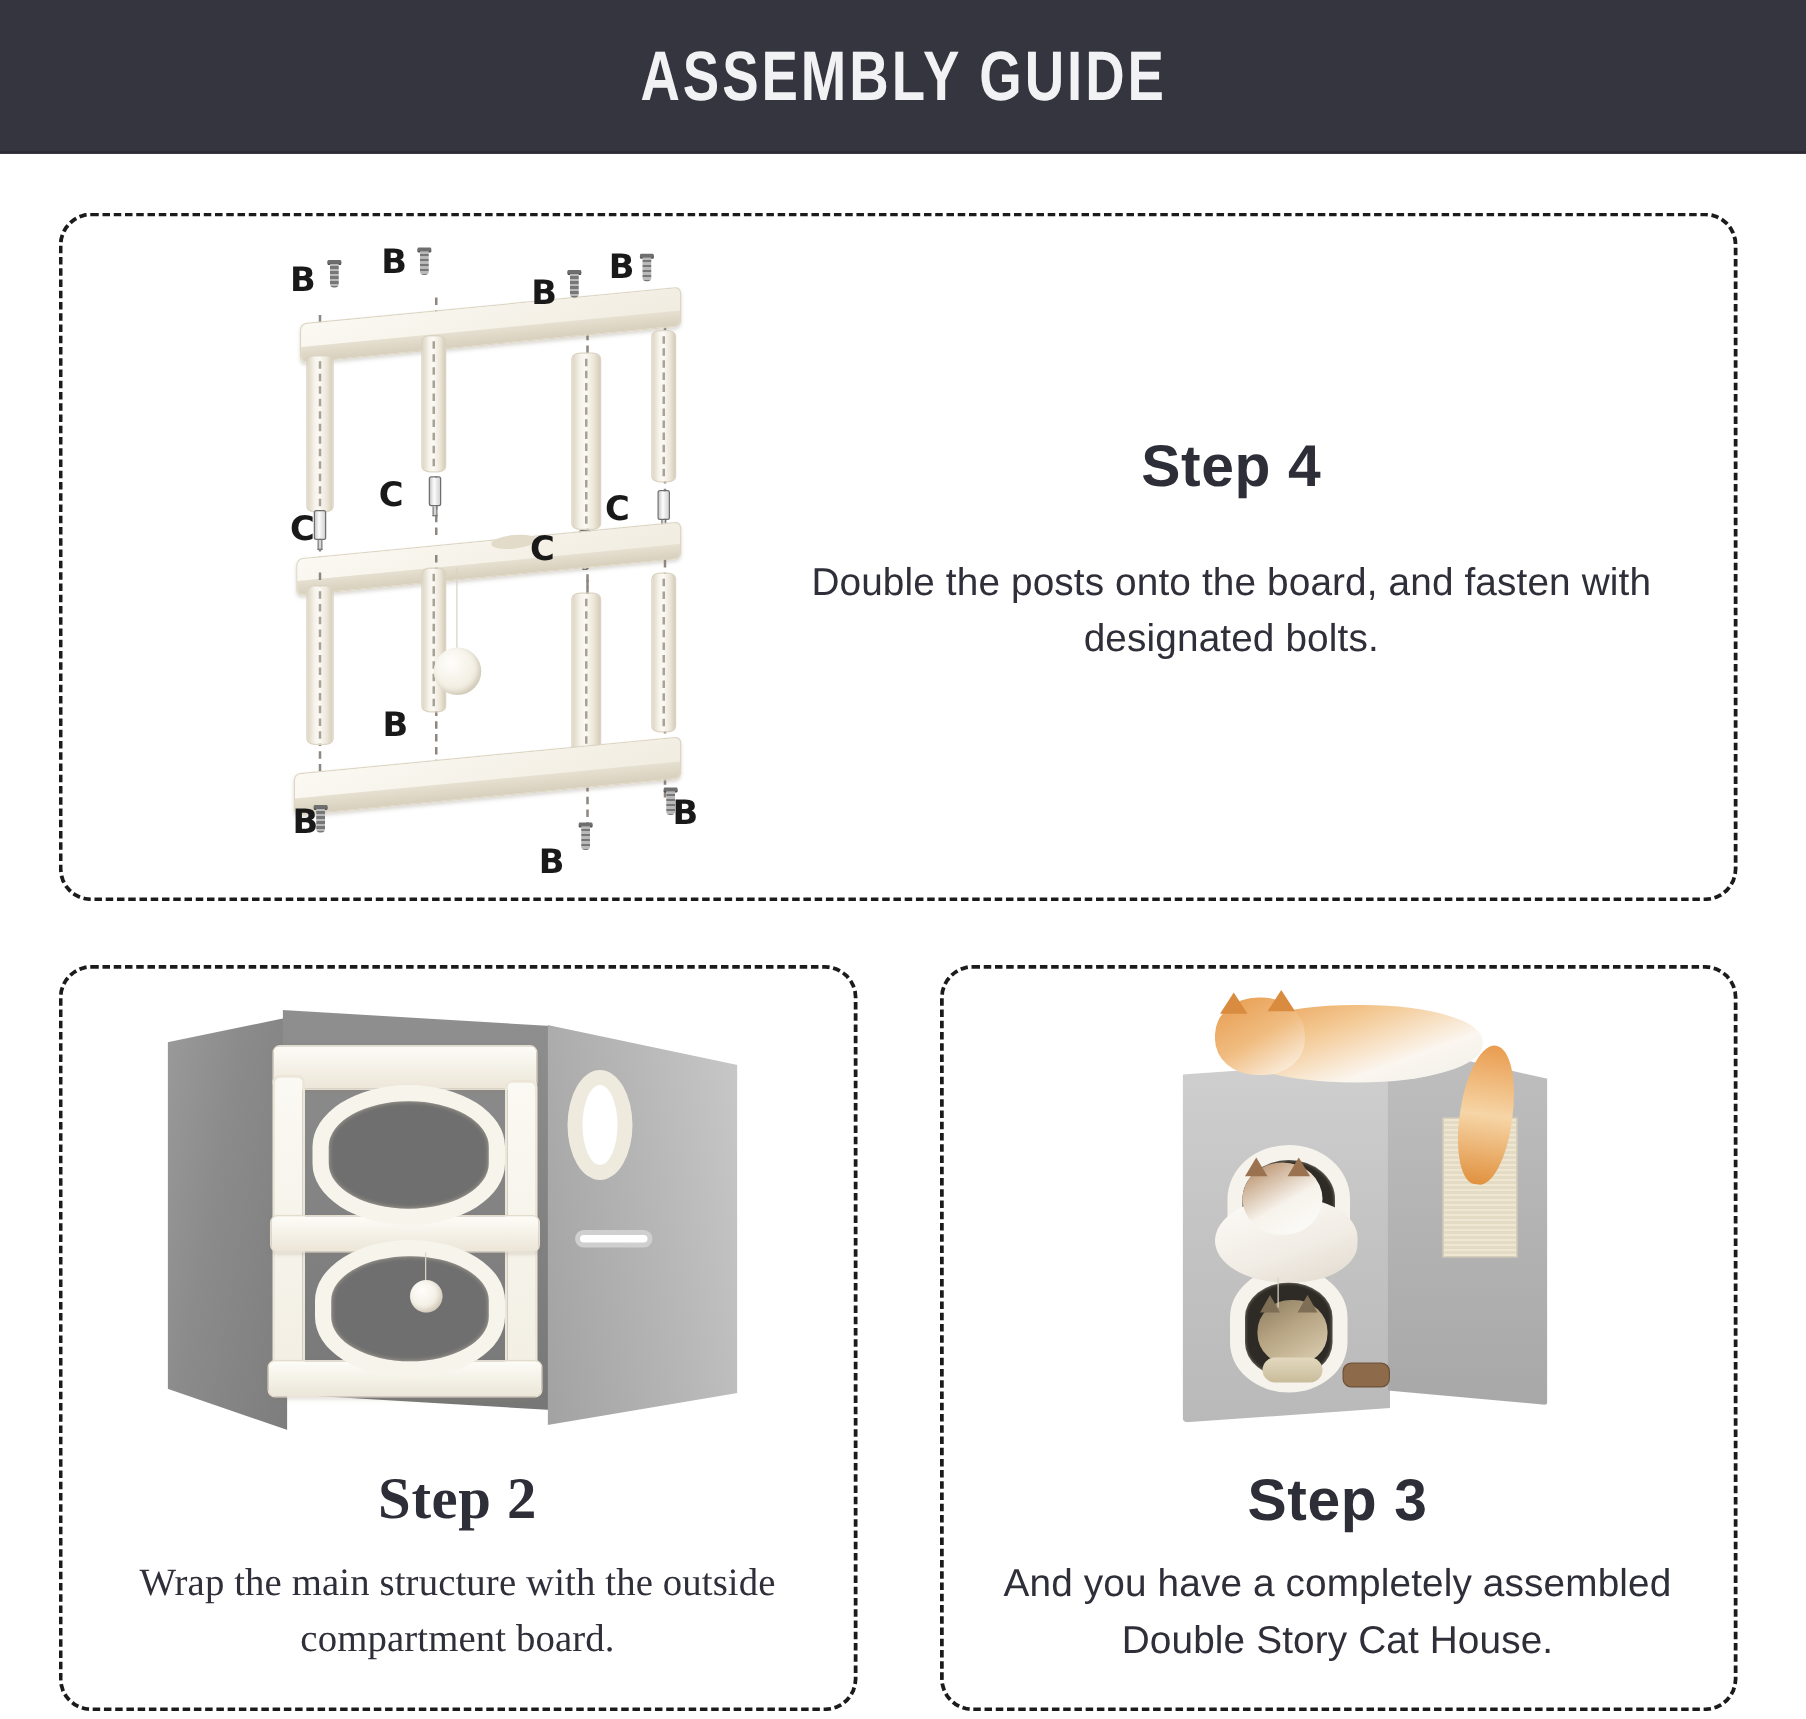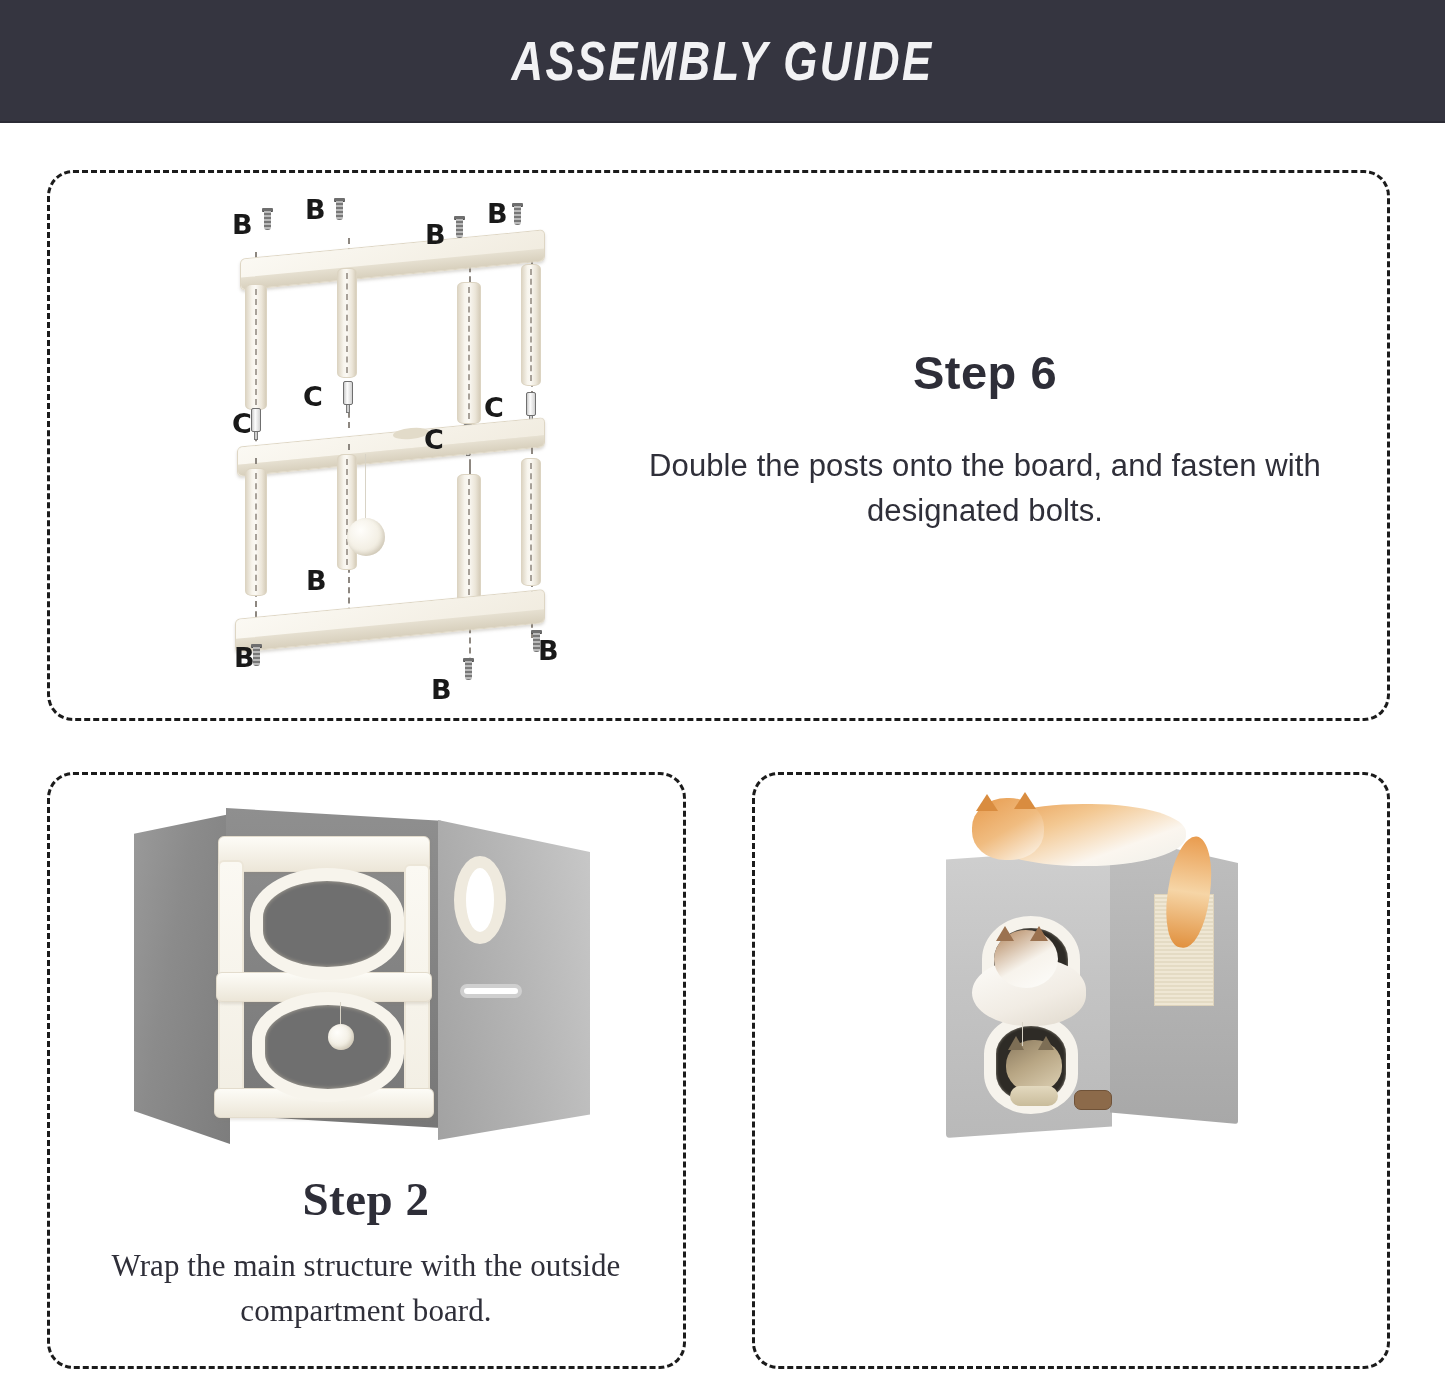--- a/index.html
+++ b/index.html
@@ -10,21 +10,20 @@
     overflow: hidden;
   }
   .page { position: relative; width: 1445px; height: 1375px; background:#fff; }
 
   
   .header {
     position: absolute; left: 0; top: 0; width: 1445px; height: 123px;
     background: #353540;
     display: flex; align-items: center; justify-content: center;
     border-bottom: 2px solid #2b2b35;
-    font-style: italic;
   }
   .header-title {
     color: #f2f2f4;
     font-family: "Liberation Sans Narrow", "Liberation Sans", sans-serif;
     font-size: 56px; font-weight: 700; letter-spacing: 3px;
     transform: scaleX(0.78); transform-origin: center;
     white-space: nowrap;
   }
 
   
@@ -334,21 +333,21 @@
   <div class="part-letter" style="left:234px; top:644px;">B</div>
   <div class="part-letter" style="left:431px; top:676px;">B</div>
   <div class="part-letter" style="left:538px; top:637px;">B</div>
 
   <div class="part-letter" style="left:232px; top:410px;">C</div>
   <div class="part-letter" style="left:303px; top:383px;">C</div>
   <div class="part-letter" style="left:424px; top:426px;">C</div>
   <div class="part-letter" style="left:484px; top:394px;">C</div>
 
   <div id="step1-text">
-    <div class="step-heading">Step 6</div>
+    <div class="step-heading">Step 4</div>
     <div class="step-body">Double the posts onto the board, and fasten with designated bolts.</div>
   </div>
 
   <div class="panel" id="panel-step2"></div>
 
   <div id="illus-step2">
 
     <div class="felt-wing" style="left:6px; top:14px; width:96px; height:330px;
          clip-path: polygon(0% 6%, 100% 0%, 100% 100%, 0% 90%);"></div>
 
@@ -423,14 +422,18 @@
     <div style="position:absolute; left:98px; top:246px; width:0;height:0;
          border-left:8px solid transparent; border-right:8px solid transparent; border-bottom:14px solid #7d6e55;"></div>
     <div style="position:absolute; left:128px; top:246px; width:0;height:0;
          border-left:8px solid transparent; border-right:8px solid transparent; border-bottom:14px solid #7d6e55;"></div>
     <div style="position:absolute; left:100px; top:296px; width:48px; height:20px;
          background:linear-gradient(180deg,#e3d9bf,#c9bc9b); border-radius:10px;"></div>
 
     <div class="pompom-string" style="left:112px; top:232px; height:24px;"></div>
   </div>
 
+  <div id="step3-text">
+    <div class="step-heading">Step 3</div>
+    <div class="step-body">And you have a completely assembled Double Story Cat House.</div>
+  </div>
 
 </div>
 
 </body></html>

